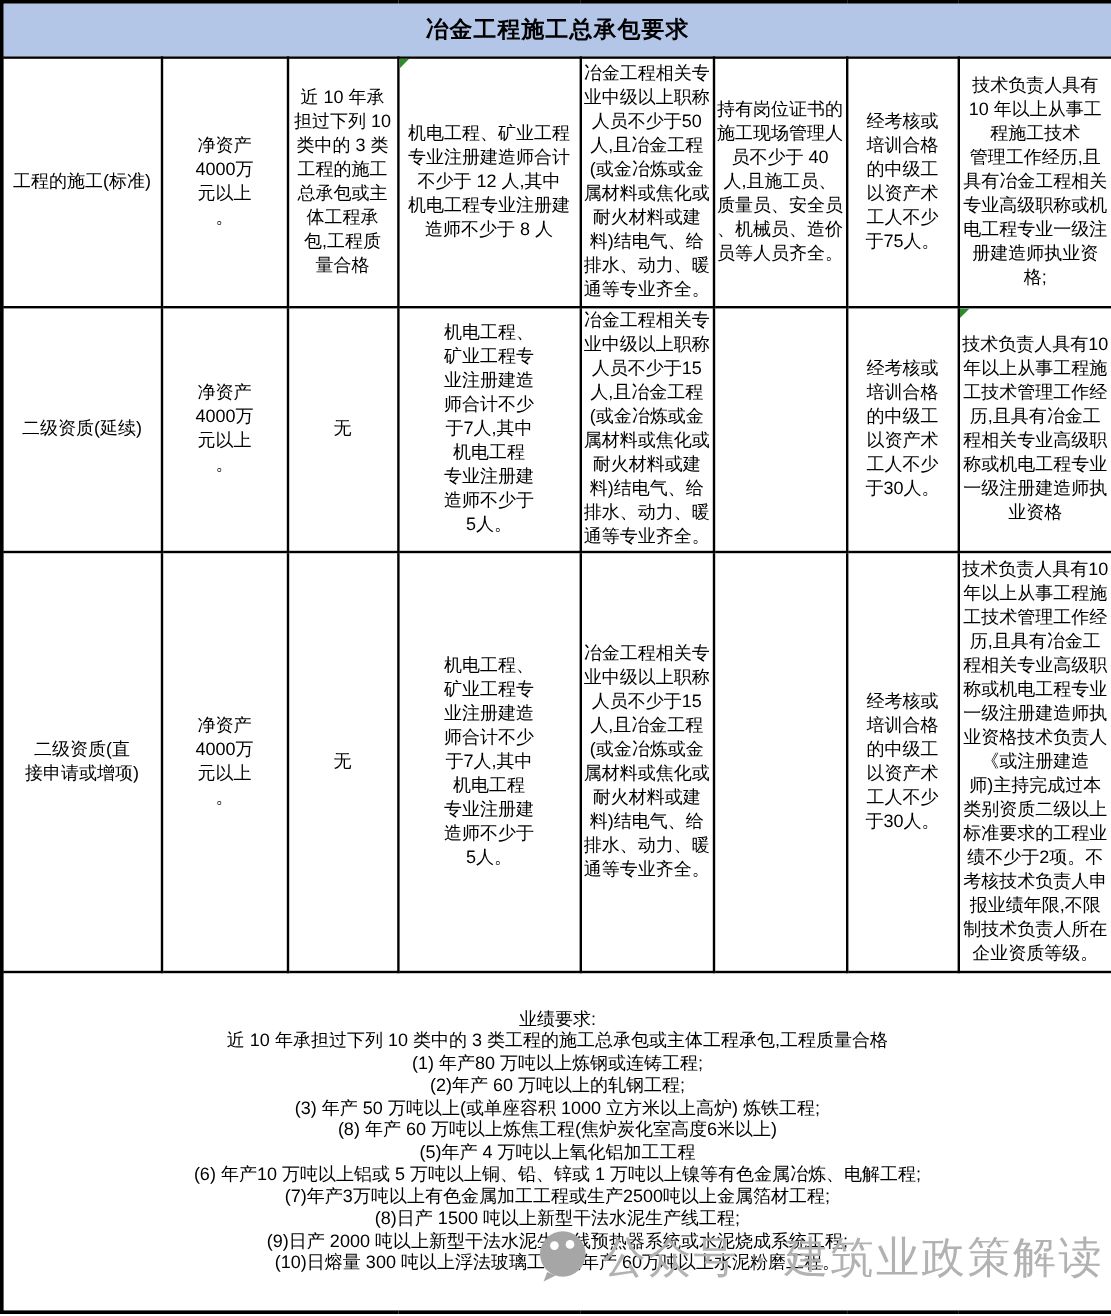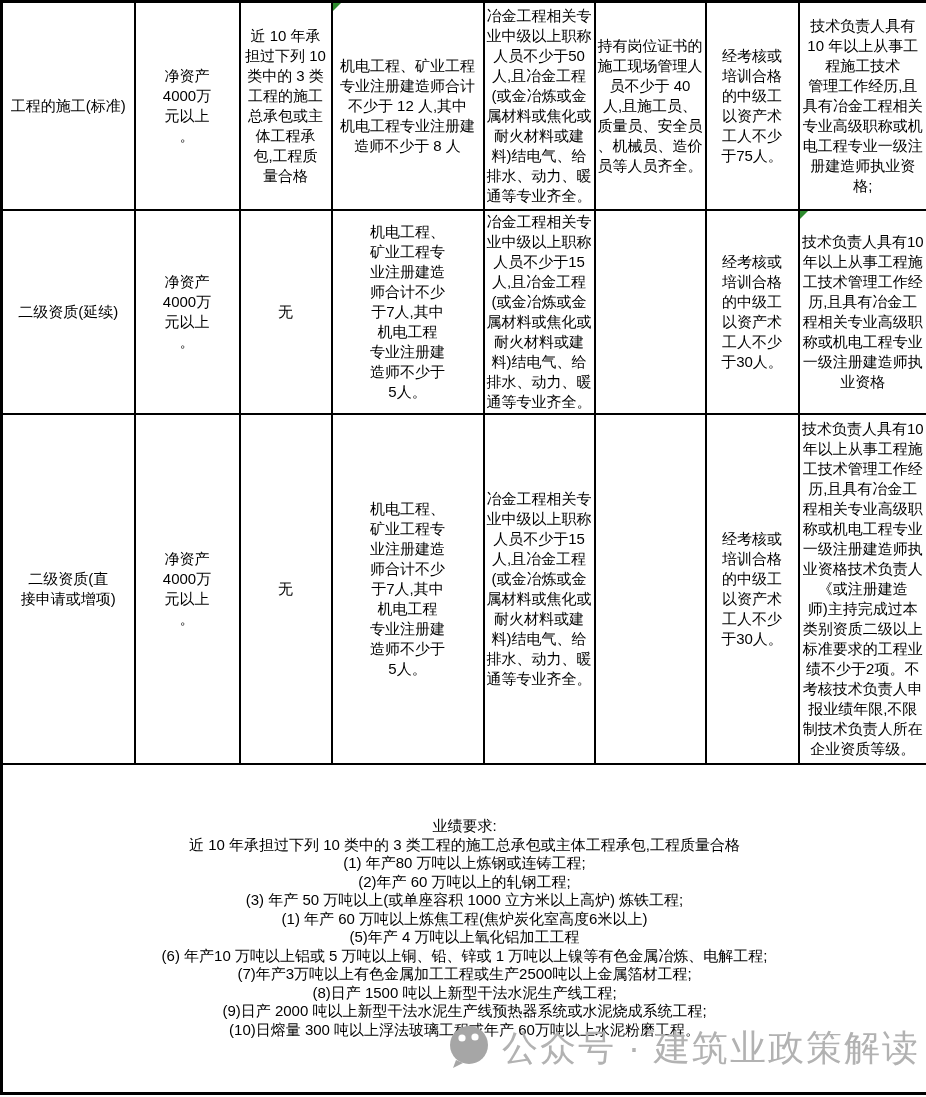--- a/index.html
+++ b/index.html
@@ -104,20 +104,23 @@
         <col style="width:105px">
         <col style="width:92px">
         <col style="width:152px">
       <col style="width:111px">
         <col style="width:111px">
         <col style="width:93px">
         <col style="width:129px">
     </colgroup>
 
     <tbody>
+        <tr>
+      <td colspan="8" class="title-cell">冶金工程施工总承包要求</td>
+    </tr>
 
 
     <tr class="r1">
       <td>
             <div class="ct">工程的施工(标准)</div>
           </td>
       <td>
             <div class="ct">净资产
 4000万
 元以上
@@ -312,21 +315,21 @@
           </td>
     </tr>
 
     <tr>
       <td colspan="8" class="notes-cell">
         <div class="note-heading">业绩要求:</div>
         <div class="note-line">近 10 年承担过下列 10 类中的 3 类工程的施工总承包或主体工程承包,工程质量合格</div>
         <div class="note-line">(1) 年产80 万吨以上炼钢或连铸工程;</div>
         <div class="note-line">(2)年产 60 万吨以上的轧钢工程;</div>
         <div class="note-line">(3) 年产 50 万吨以上(或单座容积 1000 立方米以上高炉) 炼铁工程;</div>
-        <div class="note-line">(1) 年产 60 万吨以上炼焦工程(焦炉炭化室高度6米以上)</div>
+        <div class="note-line">(8) 年产 60 万吨以上炼焦工程(焦炉炭化室高度6米以上)</div>
         <div class="note-line">(5)年产 4 万吨以上氧化铝加工工程</div>
         <div class="note-line">(6) 年产10 万吨以上铝或 5 万吨以上铜、铅、锌或 1 万吨以上镍等有色金属冶炼、电解工程;</div>
         <div class="note-line">(7)年产3万吨以上有色金属加工工程或生产2500吨以上金属箔材工程;</div>
         <div class="note-line">(8)日产 1500 吨以上新型干法水泥生产线工程;</div>
         <div class="note-line">(9)日产 2000 吨以上新型干法水泥生产线预热器系统或水泥烧成系统工程;</div>
         <div class="note-line">(10)日熔量 300 吨以上浮法玻璃工程或年产 60万吨以上水泥粉磨工程。</div>
       </td>
     </tr>
   </tbody>
     </table>

